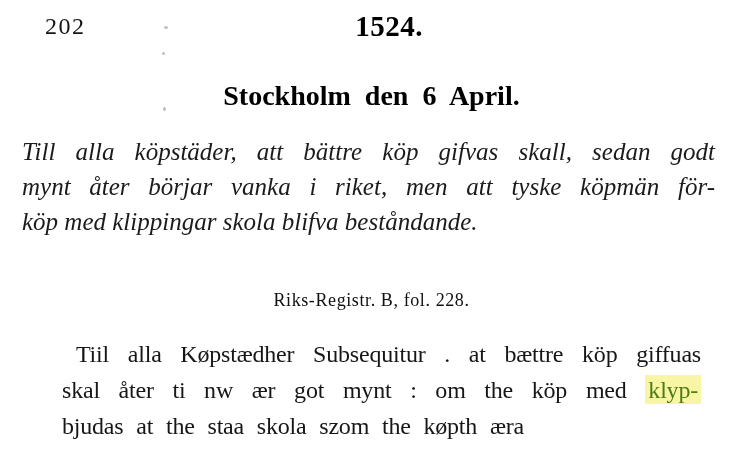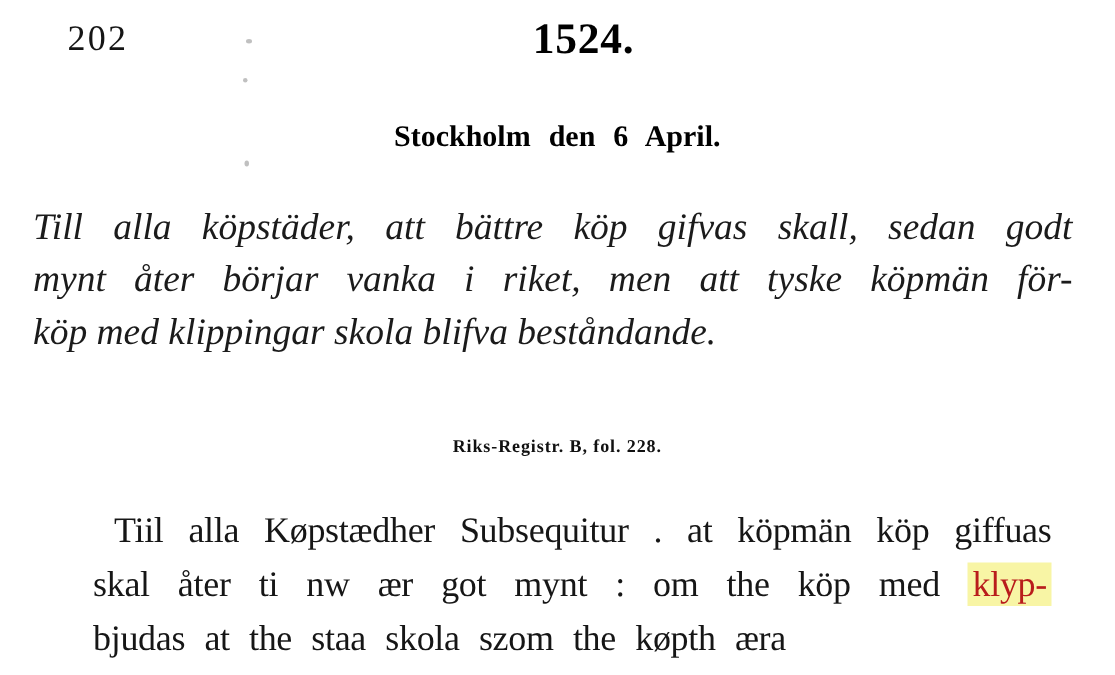--- a/index.html
+++ b/index.html
@@ -30,21 +30,21 @@
     letter-spacing: 0.5px;
     color: #000000;
     margin-left: 35px;
   }
   .dateline {
     position: absolute;
     left: 0; right: 0;
     top: 80px;
     text-align: center;
     font-weight: bold;
-    font-size: 20px;
+    font-size: 28px;
     word-spacing: 7px;
     color: #000000;
   }
   .summary {
     position: absolute;
     left: 22px;
     right: 28px;
     top: 134px;
     font-style: italic;
     font-size: 25px;
@@ -55,41 +55,41 @@
     text-align: justify;
     text-align-last: justify;
     white-space: nowrap;
   }
   .cline { text-align: left; }
   .source-ref {
     position: absolute;
     left: 0; right: 0;
     top: 290px;
     text-align: center;
-    font-weight: bold;
-    font-size: 12px;
+    font-weight: normal;
+    font-size: 18px;
     letter-spacing: 0.6px;
     color: #111111;
   }
   .body-text {
     position: absolute;
     left: 62px;
     right: 42px;
     top: 336px;
     font-size: 24px;
     line-height: 36px;
     letter-spacing: -0.2px;
     word-spacing: 3px;
     color: #161616;
   }
   .indent { padding-left: 14px; }
   .lline { text-align: left; word-spacing: 7px; }
   .hl {
     background: #f8f5a5;
-    color: #b91c1c;
+    color: #4d7c0f;
     padding: 2px 3px 1px 3px;
   }
   .speck {
     position: absolute;
     background: #8d8d8d;
     opacity: 0.55;
     border-radius: 50%;
   }
   .speck-1 { left: 164px; top: 26px;  width: 4px; height: 3px; }
   .speck-2 { left: 162px; top: 52px;  width: 3px; height: 3px; }
@@ -108,21 +108,21 @@
 
   <div class="summary">
     <div class="jline">Till alla köpstäder, att bättre köp gifvas skall, sedan godt</div>
     <div class="jline">mynt åter börjar vanka i riket, men att tyske köpmän för-</div>
     <div class="cline">köp med klippingar skola blifva beståndande.</div>
   </div>
 
   <div class="source-ref">Riks-Registr. B, fol. 228.</div>
 
   <div class="body-text">
-    <div class="jline indent">Tiil alla Køpstædher Subsequitur . at köpmän köp giffuas</div>
+    <div class="jline indent">Tiil alla Køpstædher Subsequitur . at bættre köp giffuas</div>
     <div class="jline"><span>skal åter ti nw ær got mynt : om the köp med </span><span class="hl">klyp-</span></div>
     <div class="lline">bjudas at the staa skola szom the køpth æra</div>
   </div>
 
   <div class="speck speck-1"></div>
   <div class="speck speck-2"></div>
   <div class="speck speck-3"></div>
 
 </div>
 

